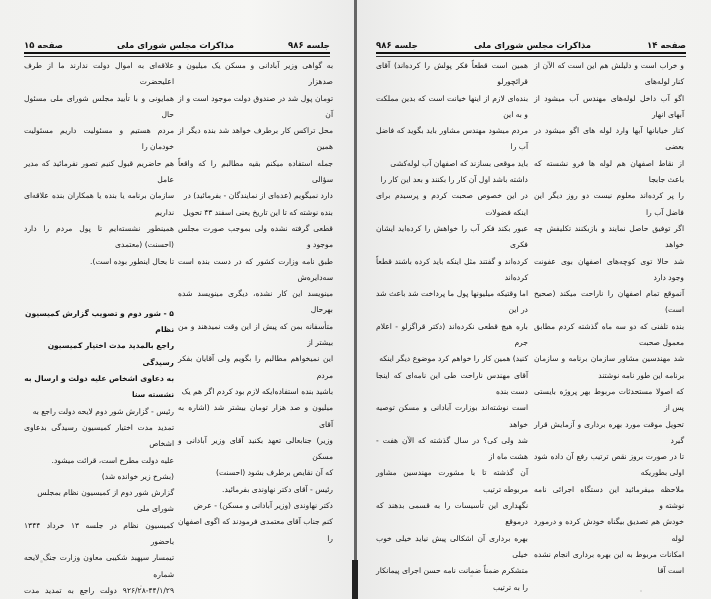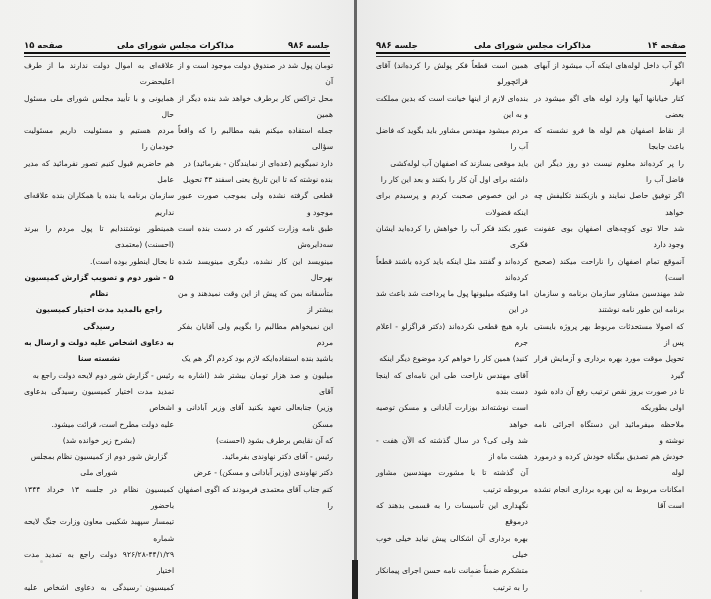--- a/index.html
+++ b/index.html
@@ -22,69 +22,70 @@
     padding-bottom:2px;
   }
   .header .rule-thin { position:absolute; left:0; right:0; bottom:-5px; border-bottom:1px solid #333; }
   .left .header { left:24px; width:306px; }
   .right .header { left:20px; width:310px; }
   .col {
     position:absolute; top:58px; direction:rtl; text-align:justify;
     font-size:7.6px; line-height:16.3px; white-space:normal;
   }
   .col p { margin:0; }
-  .col .center { text-align:center; }
-  .col .heading { font-weight:bold; text-align:center; }
+  .col .center { text-align:right; }
+  .col .heading { font-weight:bold; text-align:right;margin-top:36px; }
   .left .col.c1 { left:178px; width:155px; }   
   .left .col.c2 { left:24px; width:150px; }    
   .right .col.c1 { left:178px; width:150px; }  
   .right .col.c2 { left:20px; width:152px; }   
   .speck { position:absolute; background:#9a9a9a; border-radius:50%; opacity:.35; }
 </style>
 </head>
 <body>
 
 <div class="spread">
 
   <div class="page left">
     <div class="header">
       <span>جلسه ۹۸۶</span>
       <span>مذاکرات مجلس شورای ملی</span>
       <span>صفحه ۱۵</span>
       <div class="rule-thin"></div>
     </div>
 
     <div class="col c1" id="lp-c1">
+        <p>به گواهی وزیر آبادانی و مسکن یک میلیون و صدهزار</p>
         <p>تومان پول شد در صندوق دولت موجود است و از آن</p>
         <p>محل تراکس کار برطرف خواهد شد بنده دیگر از همین</p>
         <p>جمله استفاده میکنم بقیه مطالبم را که واقعاً سؤالی</p>
         <p>دارد نمیگویم (عده‌ای از نمایندگان - بفرمائید) در</p>
         <p>بنده نوشته که تا این تاریخ یعنی اسفند ۴۳ تحویل</p>
-        <p>قطعی گرفته نشده ولی بموجب صورت عبور موجود و</p>
+        <p>قطعی گرفته نشده ولی بموجب صورت مجلس موجود و</p>
         <p>طبق نامه وزارت کشور که در دست بنده است سه‌دایره‌ش</p>
         <p>مینویسد این کار نشده، دیگری مینویسد شده بهرحال</p>
         <p>متأسفانه بمن که پیش از این وقت نمیدهند و من بیشتر از</p>
         <p>این نمیخواهم مطالبم را بگویم ولی آقایان بفکر مردم</p>
         <p>باشید بنده استفاده‌ایکه لازم بود کردم اگر هم یک</p>
         <p>میلیون و صد هزار تومان بیشتر شد (اشاره به آقای</p>
         <p>وزیر) جنابعالی تعهد بکنید آقای وزیر آبادانی و مسکن</p>
         <p>که آن نقایص برطرف بشود (احسنت)</p>
         <p>رئیس - آقای دکتر نهاوندی بفرمائید.</p>
         <p>دکتر نهاوندی (وزیر آبادانی و مسکن) - عرض</p>
         <p>کنم جناب آقای معتمدی فرمودند که اگوی اصفهان را</p>
       </div>
 
     <div class="col c2">
       <div id="lp-p1">
           <p>علاقه‌ای به اموال دولت ندارند ما از طرف اعلیحضرت</p>
           <p>همایونی و با تأیید مجلس شورای ملی مسئول حال</p>
           <p>مردم هستیم و مسئولیت داریم مسئولیت خودمان را</p>
           <p>هم حاضریم قبول کنیم تصور نفرمائید که مدیر عامل</p>
           <p>سازمان برنامه یا بنده یا همکاران بنده علاقه‌ای نداریم</p>
-          <p>همینطور نوشتند‌ایم تا پول مردم را بیرند (احسنت) (معتمدی</p>
+          <p>همینطور نشسته‌ایم تا پول مردم را دارد (احسنت) (معتمدی</p>
           <p>تا بحال اینطور بوده است).</p>
         </div>
       <div id="lp-heading" class="heading">
           <p>۵ - شور دوم و تصویب گزارش کمیسیون نظام</p>
           <p>راجع بالمدید مدت اختیار کمیسیون رسیدگی</p>
           <p>به دعاوی اشخاص علیه دولت و ارسال به</p>
           <p>نشسته سنا</p>
         </div>
       <div id="lp-p2">
           <p>رئیس - گزارش شور دوم لایحه دولت راجع به</p>
@@ -105,41 +106,43 @@
 
   <div class="page right">
     <div class="header">
       <span>صفحه ۱۴</span>
       <span>مذاکرات مجلس شورای ملی</span>
       <span>جلسه ۹۸۶</span>
       <div class="rule-thin"></div>
     </div>
 
     <div class="col c1" id="rp-c1">
-        <p>اگو آب داخل لوله‌های اینکه آب میشود از آبهای انهار</p>
+        <p>و خراب است و دلیلش هم این است که الآن از کنار لوله‌های</p>
+        <p>اگو آب داخل لوله‌های مهندس آب میشود از آبهای انهار</p>
         <p>کنار خیابانها آبها وارد لوله های اگو میشود در بعضی</p>
         <p>از نقاط اصفهان هم لوله ها فرو نشسته که باعث جابجا</p>
         <p>را پر کرده‌اند معلوم نیست دو روز دیگر این فاضل آب را</p>
         <p>اگر توفیق حاصل نمایند و بازبکنند تکلیفش چه خواهد</p>
         <p>شد حالا توی کوچه‌های اصفهان بوی عفونت وجود دارد</p>
         <p>آنموقع تمام اصفهان را ناراحت میکند (صحیح است)</p>
+        <p>بنده تلفنی که دو سه ماه گذشته کردم مطابق معمول صحبت</p>
         <p>شد مهندسین مشاور سازمان برنامه و سازمان برنامه این طور نامه نوشتند</p>
         <p>که اصولا مستحدثات مربوط بهر پروژه بایستی پس از</p>
         <p>تحویل موقت مورد بهره برداری و آزمایش قرار گیرد</p>
         <p>تا در صورت بروز نقص ترتیب رفع آن داده شود اولی بطوریکه</p>
         <p>ملاحظه میفرمائید این دستگاه اجرائی نامه نوشته و</p>
         <p>خودش هم تصدیق بیگناه خودش کرده و درمورد لوله</p>
         <p>امکانات مربوط به این بهره برداری انجام نشده است آقا</p>
       </div>
     <div class="col c2" id="rp-c2">
         <p>همین است قطعاً فکر پولش را کرده‌اند) آقای قرائچورلو</p>
         <p>بنده‌ای لازم از اینها خیانت است که بدین مملکت و به این</p>
         <p>مردم میشود مهندس مشاور باید بگوید که فاضل آب را</p>
         <p>باید موقعی بسازند که اصفهان آب لوله‌کشی</p>
-        <p>داشته برای اول آن کار را بکنند و بعد این کار را</p>
+        <p>داشته باشد اول آن کار را بکنند و بعد این کار را</p>
         <p>در این خصوص صحبت کردم و پرسیدم برای اینکه فضولات</p>
         <p>عبور بکند فکر آب را خواهش را کرده‌اید ایشان فکری</p>
         <p>کرده‌اند و گفتند مثل اینکه باید کرده باشند قطعاً کرده‌اند</p>
         <p>اما وقتیکه میلیونها پول ما پرداخت شد باعث شد در این</p>
         <p>باره هیچ قطعی نکرده‌اند (دکتر قراگزلو - اعلام جرم</p>
         <p>کنید) همین کار را خواهم کرد موضوع دیگر اینکه</p>
         <p>آقای مهندس ناراحت طی این نامه‌ای که اینجا دست بنده</p>
         <p>است نوشته‌اند بوزارت آبادانی و مسکن توصیه خواهد</p>
         <p>شد ولی کی؟ در سال گذشته که الآن هفت - هشت ماه از</p>
         <p>آن گذشته تا با مشورت مهندسین مشاور مربوطه ترتیب</p>

